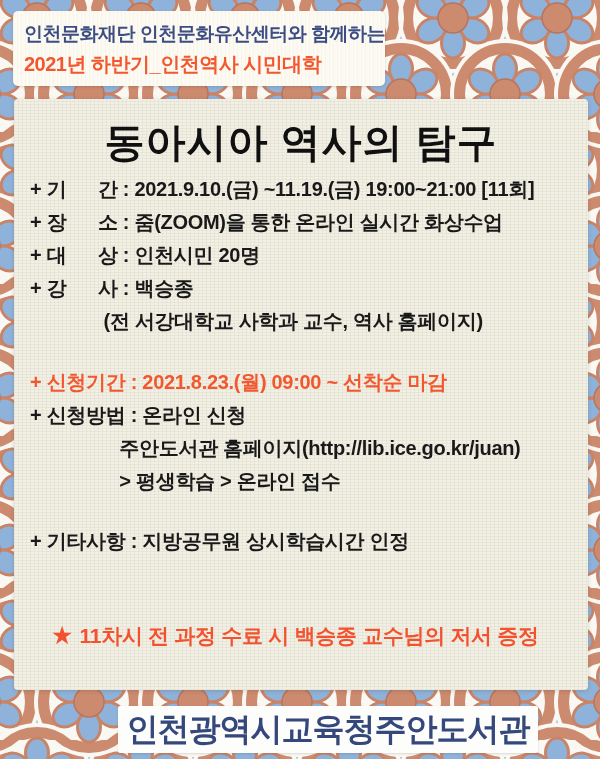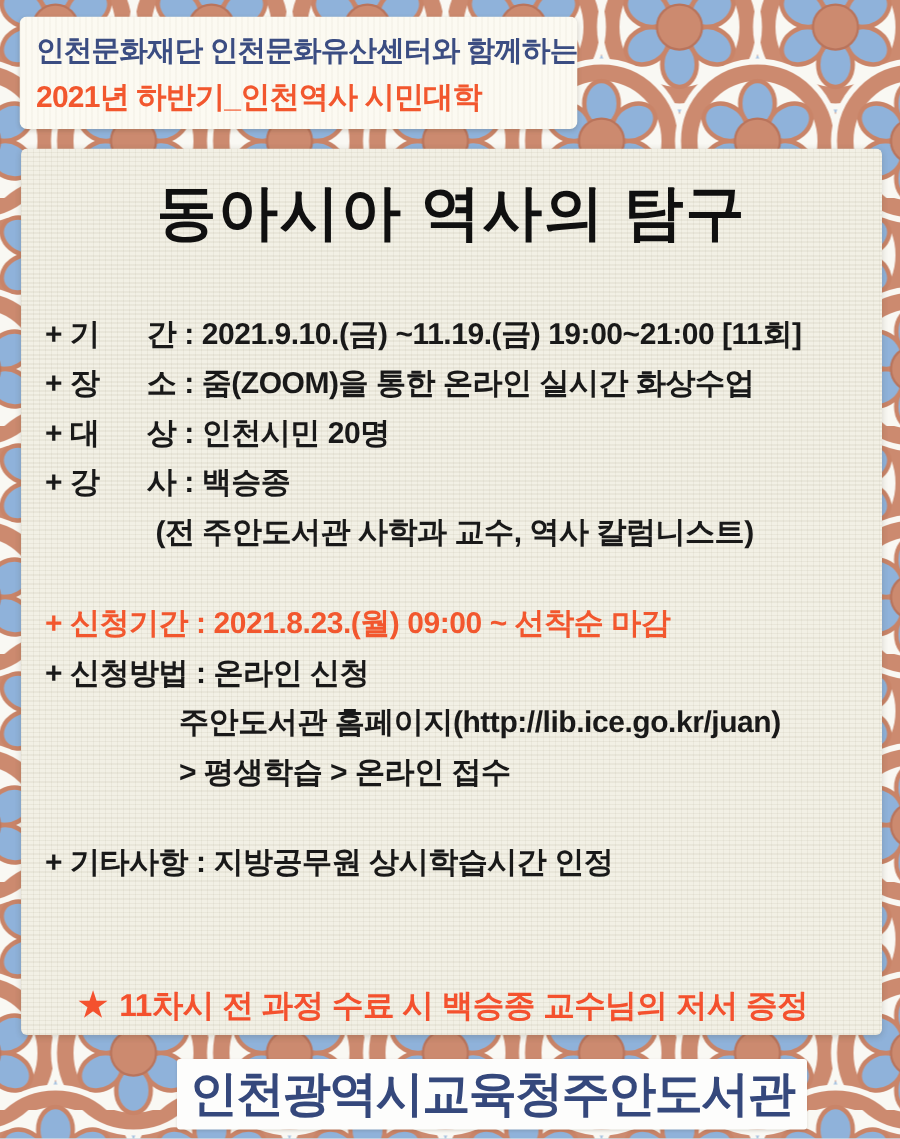--- a/index.html
+++ b/index.html
@@ -41,21 +41,21 @@
   }
   .poster-title{
     margin-top:12px;height:62px;line-height:62px;text-align:center;
     font-size:40px;font-weight:900;color:#101010;letter-spacing:1px;white-space:nowrap;
   }
   .text-col{padding-left:16px;}
   .line{
     font-size:20px;font-weight:700;line-height:33px;color:#191919;
     white-space:pre;letter-spacing:-0.3px;
   }
-  .details{margin-top:34px;}
+  .details{}
   .apply{margin-top:28px;}
   .etc{margin-top:27px;}
   .orange{color:#f2572e;}
   .bonus{
     margin-top:28px;color:#f4512e;font-size:21px;font-weight:700;line-height:33px;
     white-space:pre;letter-spacing:-0.3px;
   }
   .bonus .star{margin-right:8px;font-size:22px;}
 
   
@@ -125,21 +125,21 @@
 </div>
 
 <div class="main-box">
   <div class="poster-title">동아시아 역사의 탐구</div>
 
   <div class="text-col details">
     <div class="line">+ 기      간 : 2021.9.10.(금) ~11.19.(금) 19:00~21:00 [11회]</div>
     <div class="line">+ 장      소 : 줌(ZOOM)을 통한 온라인 실시간 화상수업</div>
     <div class="line">+ 대      상 : 인천시민 20명</div>
     <div class="line">+ 강      사 : 백승종</div>
-    <div class="line">              (전 주안도서관 사학과 교수, 역사 칼럼니스트)</div>
+    <div class="line">              (전 서강대학교 사학과 교수, 역사 홈페이지)</div>
   </div>
 
   <div class="text-col apply">
     <div class="line orange">+ 신청기간 : 2021.8.23.(월) 09:00 ~ 선착순 마감</div>
     <div class="line">+ 신청방법 : 온라인 신청</div>
     <div class="line">                 주안도서관 홈페이지(http://lib.ice.go.kr/juan)</div>
     <div class="line">                 &gt; 평생학습 &gt; 온라인 접수</div>
   </div>
 
   <div class="text-col etc">

